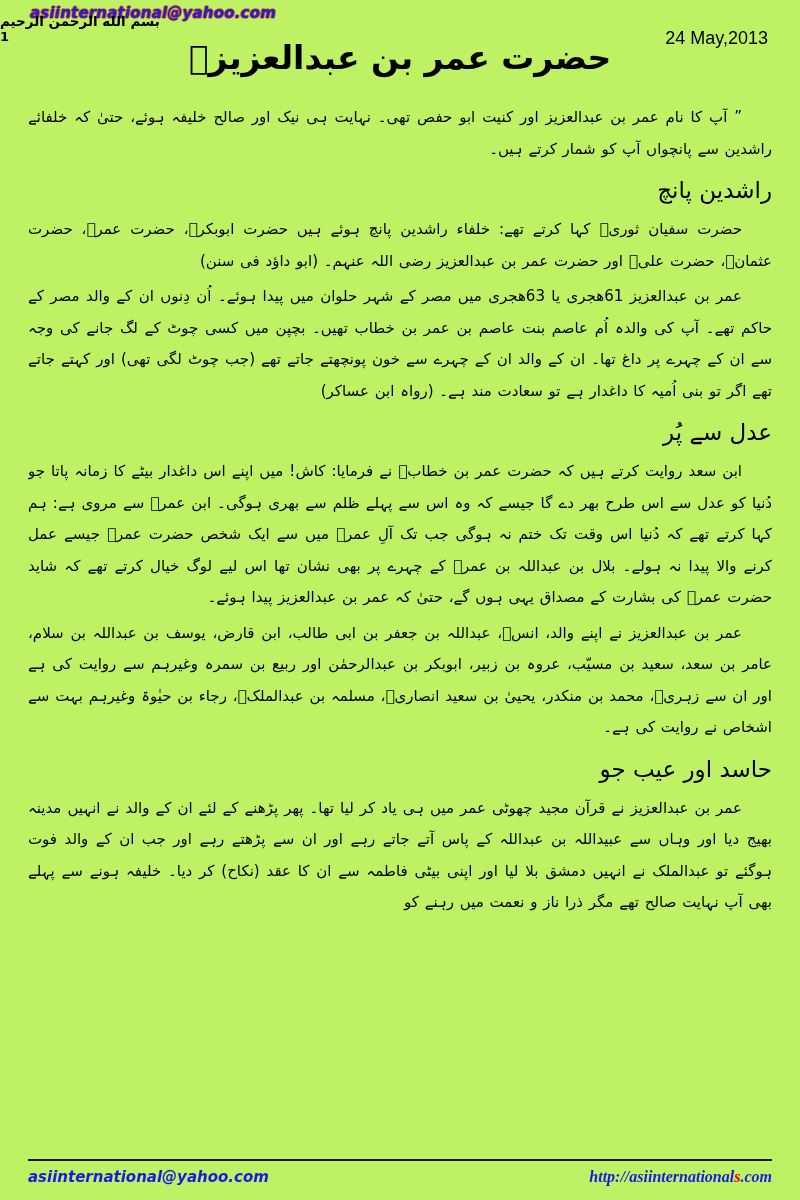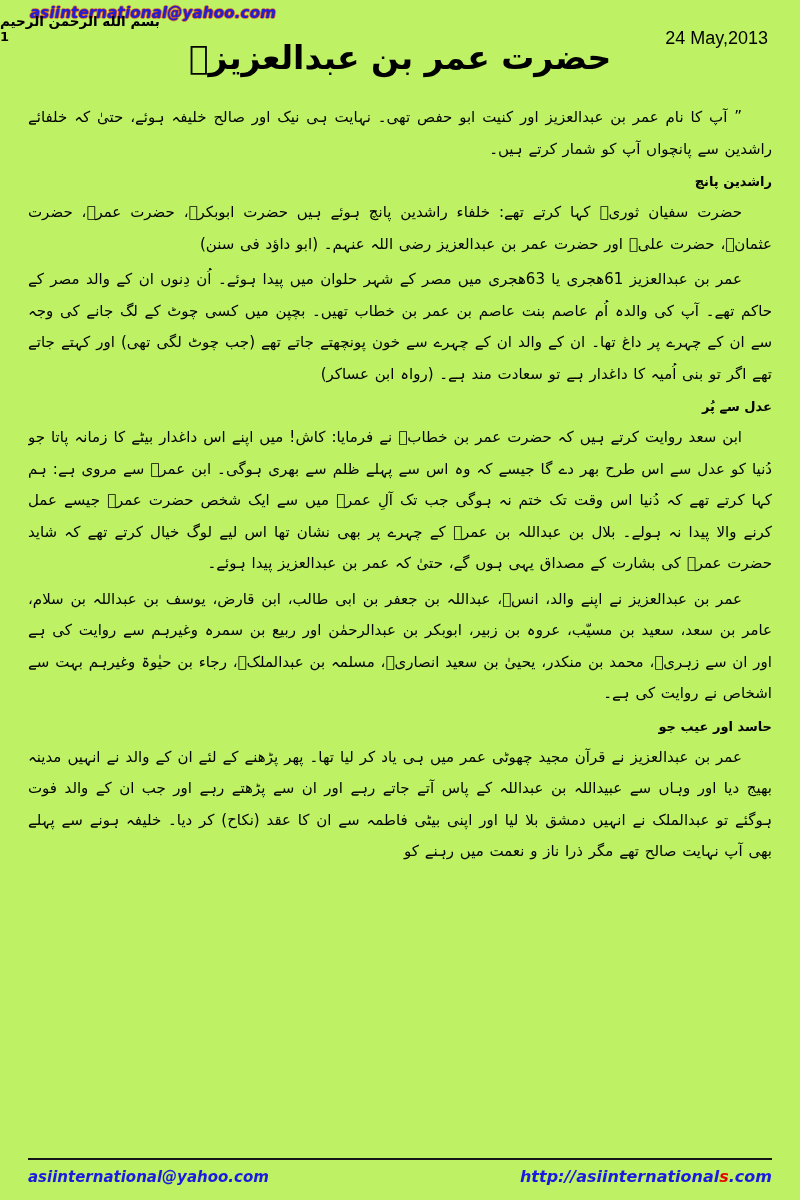--- a/index.html
+++ b/index.html
@@ -31,34 +31,34 @@
   
   .content{
     position:absolute;top:102px;left:28px;right:28px;bottom:58px;
     direction:rtl;overflow:hidden;
   }
   .para{
     margin:0 0 4px 0;font-size:15px;line-height:2.1;
     text-align:justify;text-indent:30px;word-spacing:1px;
   }
   .sec-heading{
-    margin:6px 0 4px 0;font-size:13px;font-weight:bold;
+    margin:6px 0 4px 0;font-size:23px;font-weight:normal;
     text-align:right;line-height:1.7;text-indent:0;
   }
   
   .footer{
     position:absolute;left:28px;right:28px;bottom:14px;
     border-top:2px solid #151515;padding-top:7px;
     display:flex;justify-content:space-between;align-items:baseline;
   }
   .footer-email{
     font-size:15px;font-weight:bold;font-style:italic;color:#1a1ae0;cursor:pointer;
   }
   .footer-url{
-    font-size:16px;font-weight:bold;font-style:italic;color:#1a1ae0;cursor:pointer;
+    font-size:16px;font-weight:bold;font-style:italic;color:#1a1ae0;cursor:pointer;font-family:Liberation Serif, serif;
   }
   .footer-url .red-s{color:#e60000;font-style:italic;}
 </style>
 </head>
 <body>
 
 <div class="page">
 
   <div class="header">
     <div class="header-email">asiinternational@yahoo.com</div>

